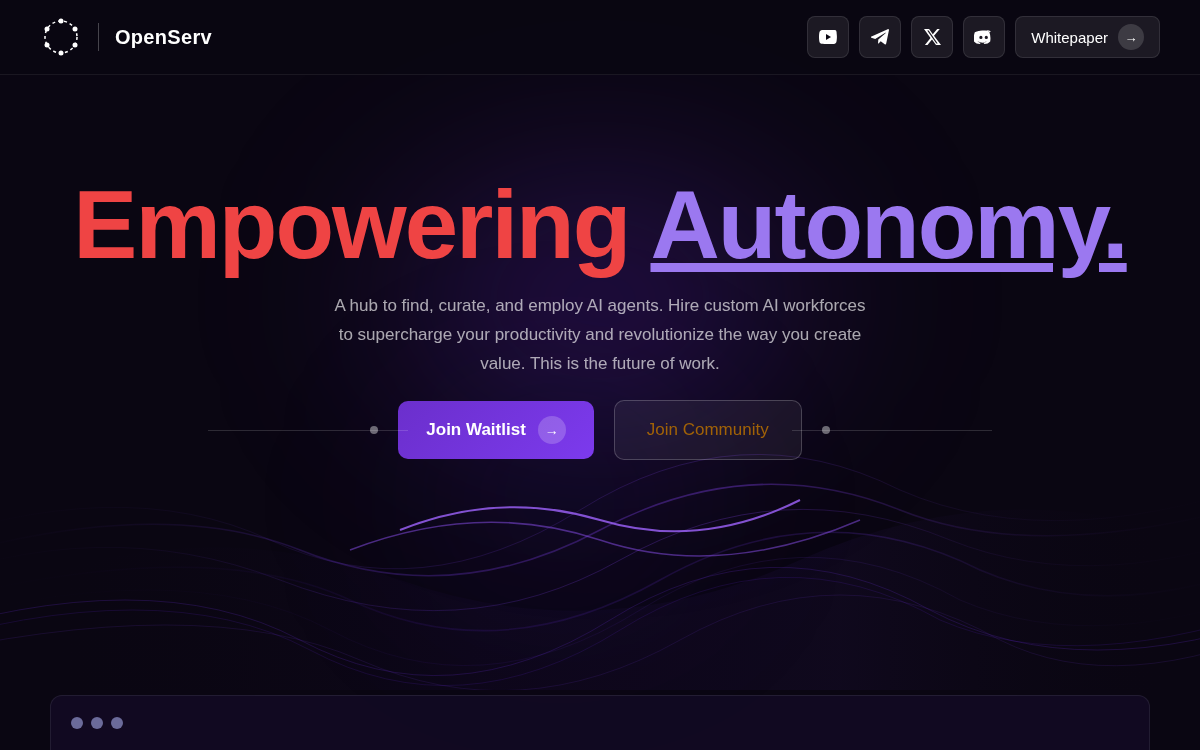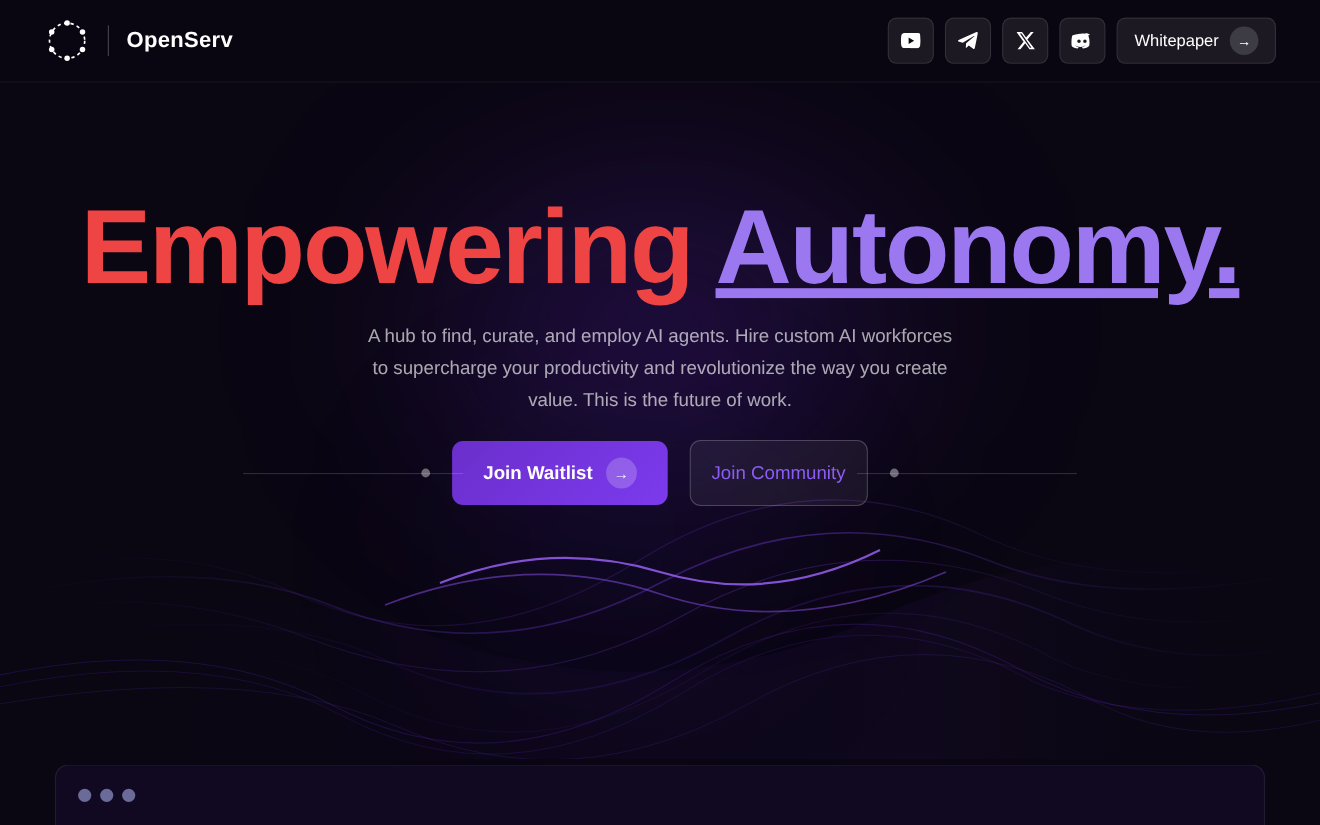--- a/index.html
+++ b/index.html
@@ -214,26 +214,26 @@
       display: flex;
       align-items: center;
       justify-content: center;
       font-size: 14px;
     }
 
     .btn-community {
       display: flex;
       align-items: center;
       justify-content: center;
-      padding: 0 19px;
+      padding: 0 32px;
       height: 60px;
       background: rgba(255,255,255,0.06);
       border: 1px solid rgba(255,255,255,0.2);
       border-radius: 10px;
-      color: #8b5cf6;
+      color: #a16207;
       font-size: 17px;
       font-weight: 500;
       cursor: pointer;
     }
 
     
     .wave-container {
       position: absolute;
       bottom: 60px;
       left: 0;

